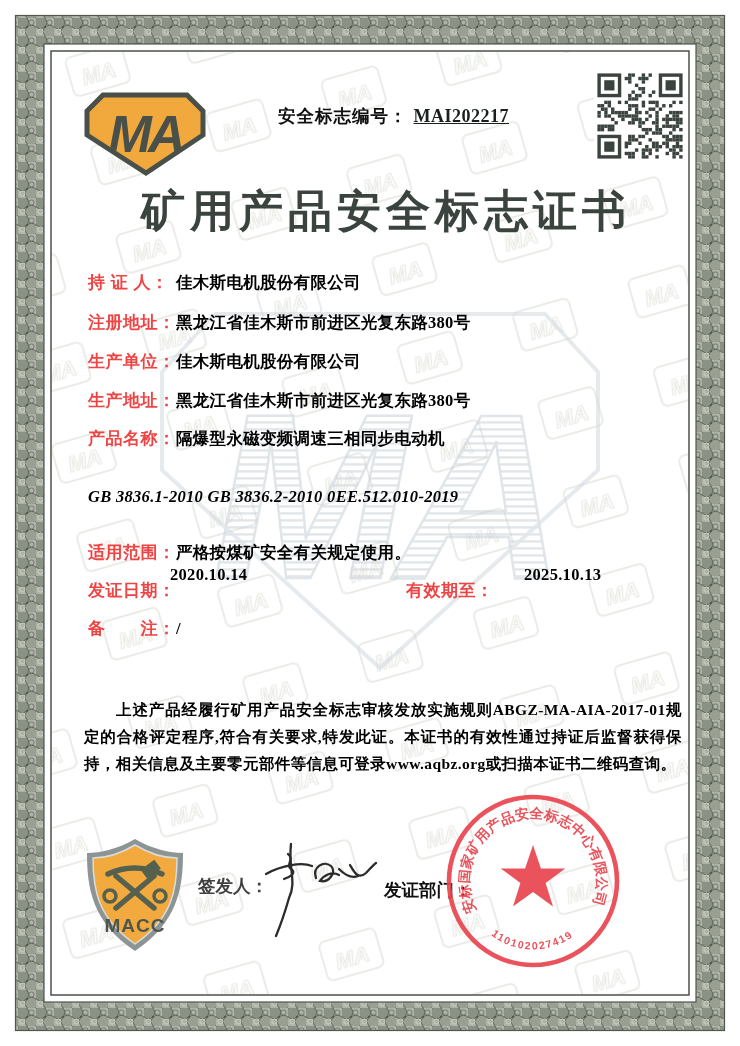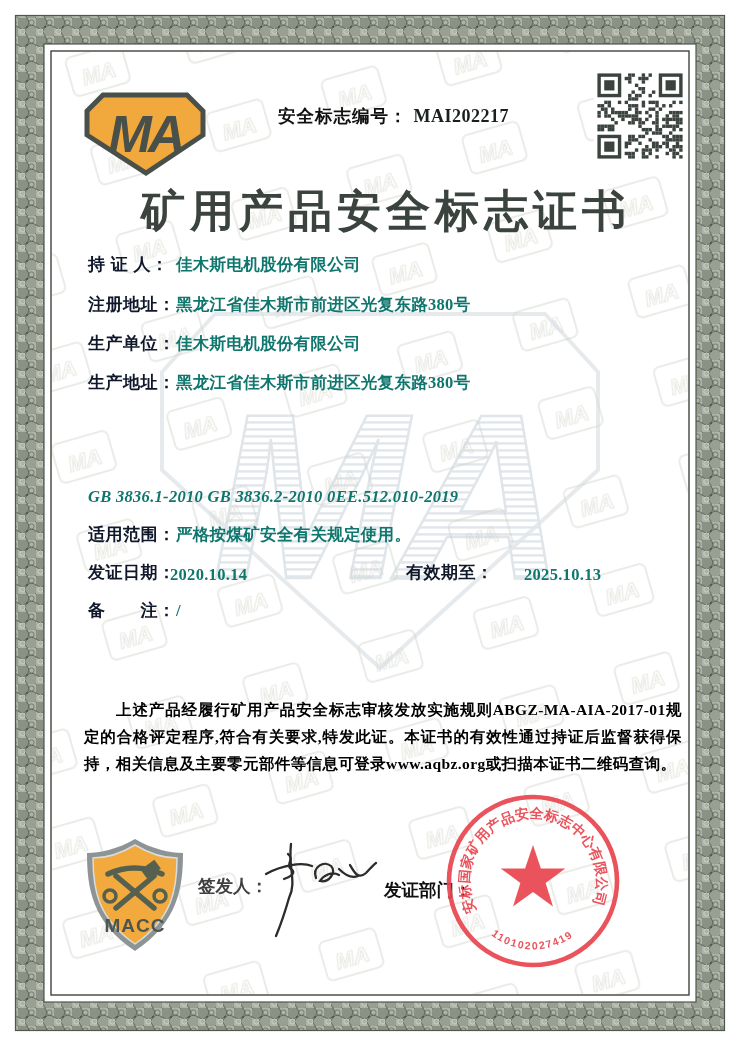--- a/index.html
+++ b/index.html
@@ -9,31 +9,31 @@
 
   
   .border-svg{position:absolute;left:0;top:0;}
   .tiles-svg{position:absolute;left:52px;top:52px;}
   .wm-svg{position:absolute;left:150px;top:300px;opacity:.55;}
 
   
   .ma-logo{position:absolute;left:84px;top:92px;}
   .certno{position:absolute;left:278px;top:106px;white-space:nowrap;}
   .certno .k{font:700 17.5px/1.2 "Liberation Sans",sans-serif;color:#101010;letter-spacing:1px;}
-  .certno .v{font:600 18px/1.2 "Liberation Serif",serif;color:#18201c;letter-spacing:.5px;margin-left:6px;}
+  .certno .v{font:600 18px/1.2 "Liberation Serif",serif;color:#18201c;letter-spacing:.5px;margin-left:6px;text-decoration:underline;}
   .qr{position:absolute;left:594px;top:70px;}
   .title{position:absolute;left:0;top:170px;width:100%;text-align:center;margin:16px;
          font:800 44px/1.2 "Liberation Serif",serif;color:#3a433d;letter-spacing:5px;}
 
   
   .row{position:absolute;left:88px;right:60px;display:flex;align-items:baseline;}
-  .lbl{font:700 17px/1.35 "Liberation Sans",sans-serif;color:#0f172a;flex:0 0 88px;
-       letter-spacing:.5px;white-space:pre;}
+  .lbl{font:700 17px/1.35 "Liberation Sans",sans-serif;color:#ef4444;flex:0 0 88px;
+       letter-spacing:.5px;white-space:pre;margin-top:18px;}
   .row.wide .lbl{flex:0 0 auto;margin-right:14px;}
-  .val{font:600 16.5px/1.35 "Liberation Serif",serif;color:#0f766e;letter-spacing:.3px;white-space:nowrap;}
+  .val{font:600 16.5px/1.35 "Liberation Serif",serif;color:#000000;letter-spacing:.3px;white-space:nowrap;}
   .row.model .val{font-family:"Liberation Sans",sans-serif;font-weight:700;letter-spacing:1px;}
   .row.std .val{font-weight:600;font-style:italic;}
   .dates{position:absolute;left:88px;top:562px;right:60px;height:26px;}
   .dates .lbl{position:absolute;top:0;}
   .dates .val{position:absolute;top:2px;}
 
   
   .statement{position:absolute;left:84px;right:58px;top:696px;margin:0;
              font:600 15.5px/27px "Liberation Serif",serif;color:#000000;
              text-indent:32px;text-align:justify;letter-spacing:.4px;}
@@ -309,20 +309,24 @@
     <span class="val">黑龙江省佳木斯市前进区光复东路380号</span>
   </div>
   <div class="row" style="top:333px">
     <span class="lbl">生产单位：</span>
     <span class="val">佳木斯电机股份有限公司</span>
   </div>
   <div class="row" style="top:372px">
     <span class="lbl">生产地址：</span>
     <span class="val">黑龙江省佳木斯市前进区光复东路380号</span>
   </div>
+  <div class="row" style="top:410px">
+    <span class="lbl">产品名称：</span>
+    <span class="val">隔爆型永磁变频调速三相同步电动机</span>
+  </div>
   <div class="row wide std" style="top:486px">
     <span class="val">GB 3836.1-2010  GB 3836.2-2010  0EE.512.010-2019</span>
   </div>
   <div class="row" style="top:524px">
     <span class="lbl">适用范围：</span>
     <span class="val">严格按煤矿安全有关规定使用。</span>
   </div>
 
   <div class="dates">
     <span class="lbl" style="left:0">发证日期：</span>

